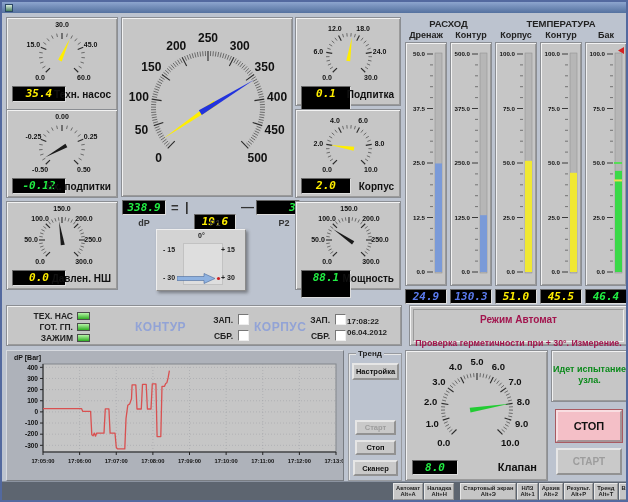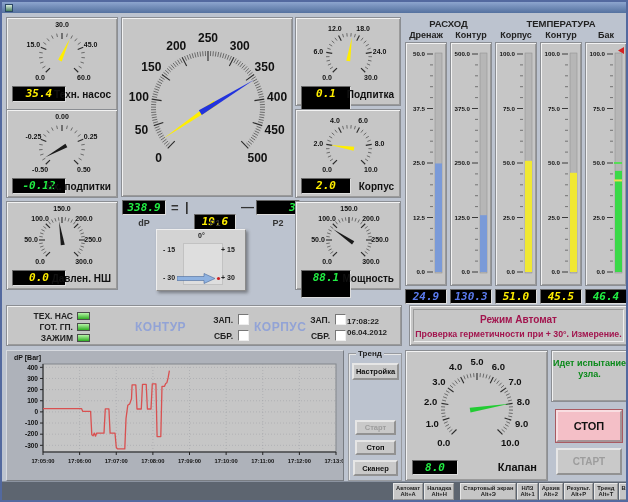--- a/index.html
+++ b/index.html
@@ -22,29 +22,29 @@
 .statuslbl{font:bold 8.5px "Liberation Sans",sans-serif;color:#222;text-align:right;width:54px}
 .led{width:13px;height:8px;background:linear-gradient(#b7f4a8,#2fae22);border:1px solid #4c4c4c;margin-left:4px}
 .ledrow{display:flex;align-items:center;height:11px}
 .cb{width:11px;height:11px;background:#fff;border:1px solid;border-color:#777 #eee #eee #777}
 .cbrow{display:flex;align-items:flex-end;height:16px;gap:5px}
 .cblbl{font:bold 8.5px "Liberation Sans",sans-serif;color:#222;width:26px;text-align:right}
 .circlbl{position:absolute;font:bold 12px "Liberation Sans",sans-serif;color:#92a3d6;letter-spacing:.5px}
 #clock{position:absolute;left:340px;top:10px;width:54px;font:bold 8px "Liberation Sans",sans-serif;color:#222;text-align:left;line-height:11px}
 #mode-panel .inner{position:absolute;left:3px;top:3px;right:3px;bottom:3px;border:1px solid;border-color:#9a9a9a #eee #eee #9a9a9a;text-align:center}
 #mode-line1{font:bold 10px "Liberation Sans",sans-serif;color:#a2154e;margin-top:4px}
-#mode-line2{font:bold 8.8px "Liberation Sans",sans-serif;color:#a2154e;margin-top:4px}
+#mode-line2{font:bold 8.8px "Liberation Sans",sans-serif;color:#a2154e;margin-top:13px}
 #trend-panel{position:absolute;left:4px;top:348px;width:338px;height:131px;background:#aeb2ba;border:1px solid;border-color:#d7dadf #787c82 #787c82 #d7dadf}
 .groupbox{position:absolute;border:1px solid #979a9f;box-shadow:inset 1px 1px 0 #e8e8e8}
 .legend{position:absolute;top:-5px;left:7px;background:#bcc3cf;font:bold 8px "Liberation Sans",sans-serif;color:#222;padding:0 2px}
 .btn{position:absolute;background:#c9c9c9;border:2px outset #e6e6e6;font:bold 7.5px "Liberation Sans",sans-serif;color:#111;text-align:center;cursor:pointer}
 .btn.disabled{color:#9d9d9d}
 #stop-btn{background:#f4bfc7;border:2px outset #f9dde1;box-shadow:0 0 0 1px #a95a62;font:bold 11px "Liberation Sans",sans-serif}
 #start-btn{font:bold 10px "Liberation Sans",sans-serif}
-#msg-panel{text-align:center;font:bold 9px "Liberation Sans",sans-serif;color:#0a8a1a;line-height:11px;padding-top:7px}
+#msg-panel{text-align:center;font:bold 9px "Liberation Sans",sans-serif;color:#0a8a1a;line-height:11px;padding-top:13px}
 #taskbar{position:absolute;left:0;right:0;bottom:0;height:19px;background:#5d6570;border-top:1px solid #8b93a0;display:flex;align-items:center;padding-left:391px;gap:1px}
 .tbtn{height:17px;background:#c6c6c6;border:1px outset #e8e8e8;font:bold 5.8px "Liberation Sans",sans-serif;line-height:6.2px;color:#222;text-align:center;padding:1px 2px;white-space:nowrap;cursor:pointer}
 .gap{margin-right:5px}
 svg text{font-family:"Liberation Sans",sans-serif}
 </style>
 </head>
 <body>
 
 <div id="win">
   <div id="titlebar">
@@ -285,21 +285,21 @@
 
   <div class="lcd" style="left: 120px; top: 198px; width: 44px; height: 15px; color: rgb(34, 238, 68);">338.9</div>
   <div class="fsym" style="left:169px;top:198px">=</div>
   <div class="fsym" style="left:183px;top:197px">|</div>
   <div class="lcd" style="left: 192px; top: 212px; width: 42px; height: 16px; color: rgb(255, 238, 0);">19.6</div>
   <div class="fsym" style="left:239px;top:197px">—</div>
   <div class="lcd" style="left: 254px; top: 198px; width: 44px; height: 15px; color: rgb(34, 238, 68); padding-left: 32px;">358.4</div>
   <div class="fsym" style="left:302px;top:197px">|</div>
   <div class="flbl" style="left:120px;top:216px;width:44px">dP</div>
   <div class="flbl" style="left:192px;top:216px;width:42px">P1</div>
-  <div class="flbl" style="left:254px;top:216px;width:44px">P2</div>
+  <div class="flbl" style="left:260px;top:216px;width:44px">P2</div>
 
   <div id="tilt">
     <div class="inner"></div>
     <div class="tlbl" style="left:41px;top:2px">0°</div>
     <div class="tlbl" style="left:6px;top:16px">- 15</div>
     <div class="tlbl" style="left:64px;top:16px">+ 15</div>
     <div class="tlbl" style="left:6px;top:44px">- 30</div>
     <div class="tlbl" style="left:64px;top:44px">+ 30</div>
     <svg width="44" height="12" style="position:absolute;left:20px;top:43px">
       <polygon points="0,3.5 27,3.5 27,0.5 38,5.5 27,10.5 27,7.5 0,7.5" fill="#8fb2e0" stroke="#4a6a9a" stroke-width="0.6"></polygon>

